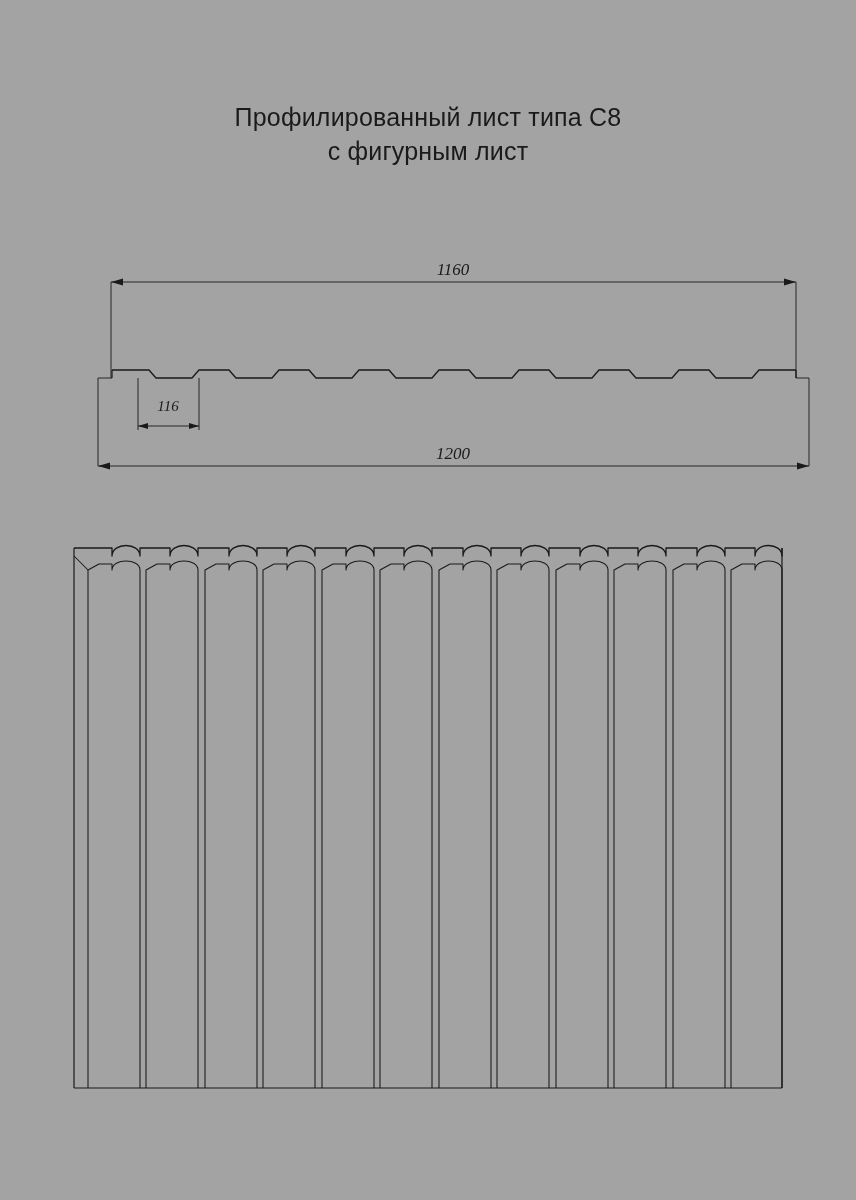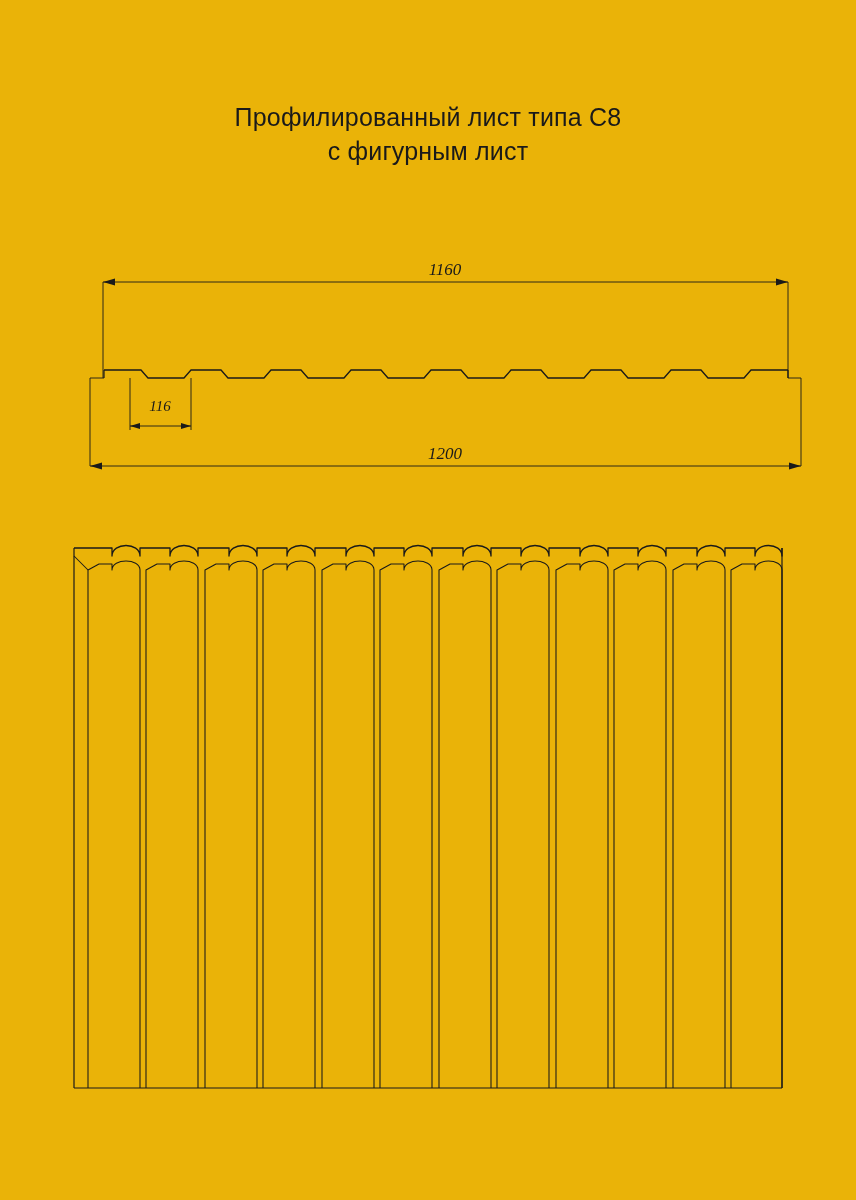--- a/index.html
+++ b/index.html
@@ -12,40 +12,40 @@
     height: 1200px;
     font-family: "Liberation Sans", sans-serif;
     color: #1a1a1a;
     position: relative;
     overflow: hidden;
   }
   .sheet {
     position: relative;
     width: 856px;
     height: 1200px;
-    background: #eab308;
+    background: #a3a3a3;
   }
   .title-block {
     position: absolute;
     top: 100px;
     left: 0;
     width: 856px;
     text-align: center;
   }
   .title-line {
     font-size: 25px;
     line-height: 34px;
     font-weight: 400;
     letter-spacing: 0.2px;
     color: #1a1a1a;
   }
   .drawing-top {
     position: absolute;
     top: 230px;
-    left: 8px;
+    left: 16px;
     width: 796px;
     height: 270px;
   }
   .drawing-bottom {
     position: absolute;
     top: 520px;
     left: 0;
     width: 856px;
     height: 610px;
   }

